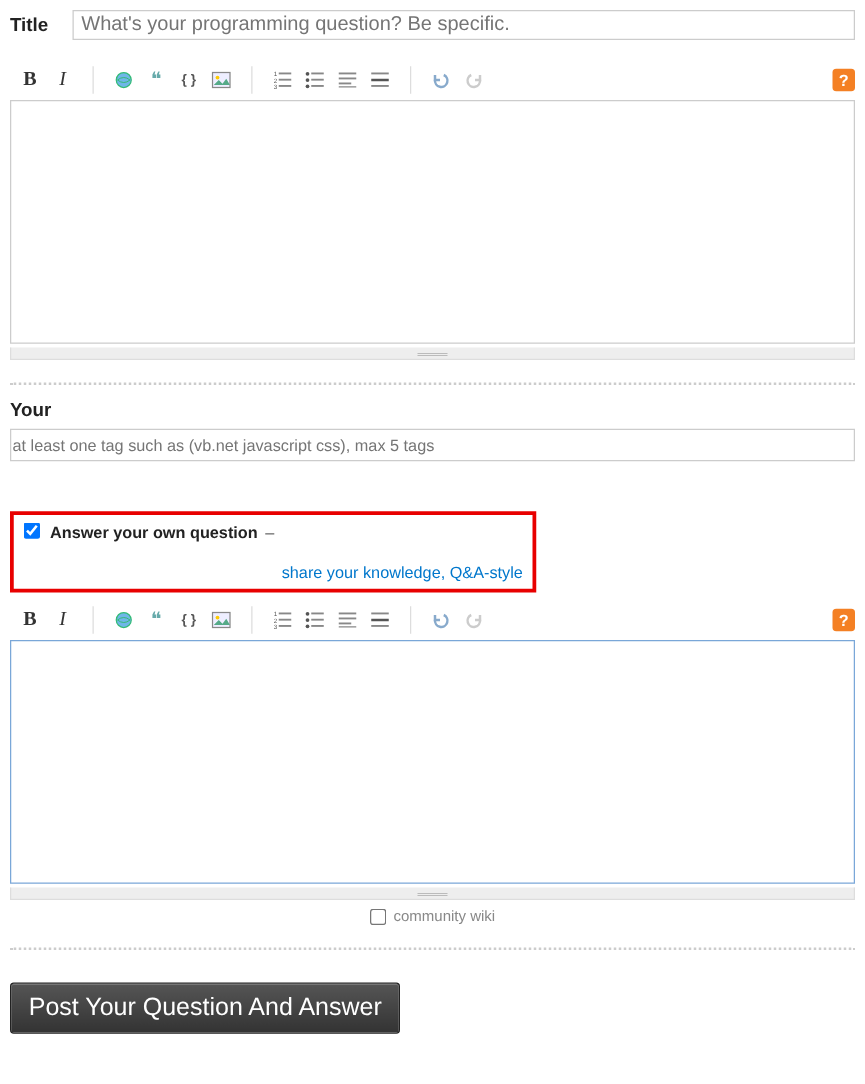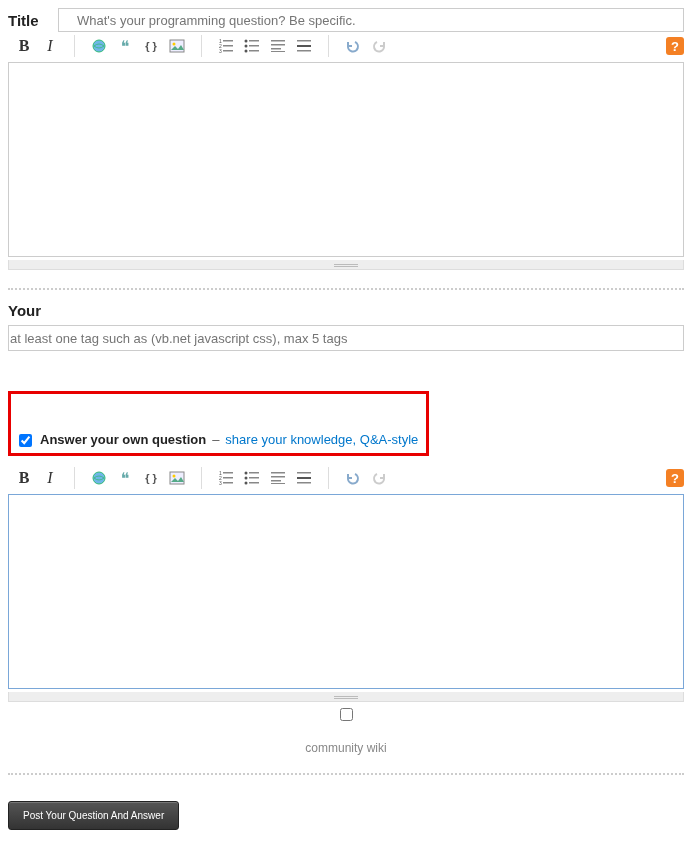--- a/index.html
+++ b/index.html
@@ -4,31 +4,31 @@
 <style>
 * { box-sizing: border-box; margin: 0; padding: 0; }
 body {
   font-family: Arial, Helvetica, sans-serif;
   font-size: 13px;
   color: #222;
   background: #fff;
   width: 692px;
   padding: 8px;
 }
-.row { display: flex; align-items: center; margin-bottom: 0; }
+.row { display: flex; align-items: center; margin-bottom: 18px; }
 .label-title {
   font-weight: bold;
   font-size: 15px;
   width: 50px;
 }
 .title-input {
   flex: 1;
   border: 1px solid #ccc;
-  padding: 4px 18px;
-  font-size: 13px;
+  padding: 4px 6px;
+  font-size: 16px;
   color: #888;
   height: 24px;
 }
 .toolbar {
   display: flex;
   align-items: center;
   height: 30px;
   padding: 2px 0 4px 0;
   gap: 0;
 }
@@ -102,46 +102,45 @@
   border: 1px solid #ccc;
   padding: 5px 1px;
   font-size: 13px;
   color: #888;
   height: 26px;
 }
 .self-answer-box {
   border: 3px solid #e80000;
   padding: 6px 8px;
   display: inline-flex;
-  align-items: flex-end;
+  align-items: flex-start;
   gap: 4px;
   margin-top: 40px;
   margin-bottom: 8px;
 }
 .self-answer-box input[type=checkbox] { margin-right: 4px; }
 .self-answer-label { font-weight: bold; }
 .self-answer-dash { color: #555; margin: 0 2px; }
 .self-answer-link { color: #07c; text-decoration: none; cursor: pointer; margin-top: 32px; }
 .cw-row {
   display: flex;
-  justify-content: space-between;
-  align-items: center;
-  gap: 20px;
+  justify-content: center;
+  align-items: center;
+  gap: 6px;
   font-size: 12px;
   color: #888;
   margin-top: 6px;
-  flex-direction: column;
 }
 .submit-btn {
   background: linear-gradient(#555, #333);
   color: #fff;
   border: 1px solid #222;
   border-radius: 3px;
   padding: 8px 14px;
-  font-size: 10px;
+  font-size: 20px;
   cursor: pointer;
   margin-top: 14px;
   box-shadow: inset 0 1px 0 rgba(255,255,255,0.2);
 }
 </style>
 </head>
 <body>
 
 
 

